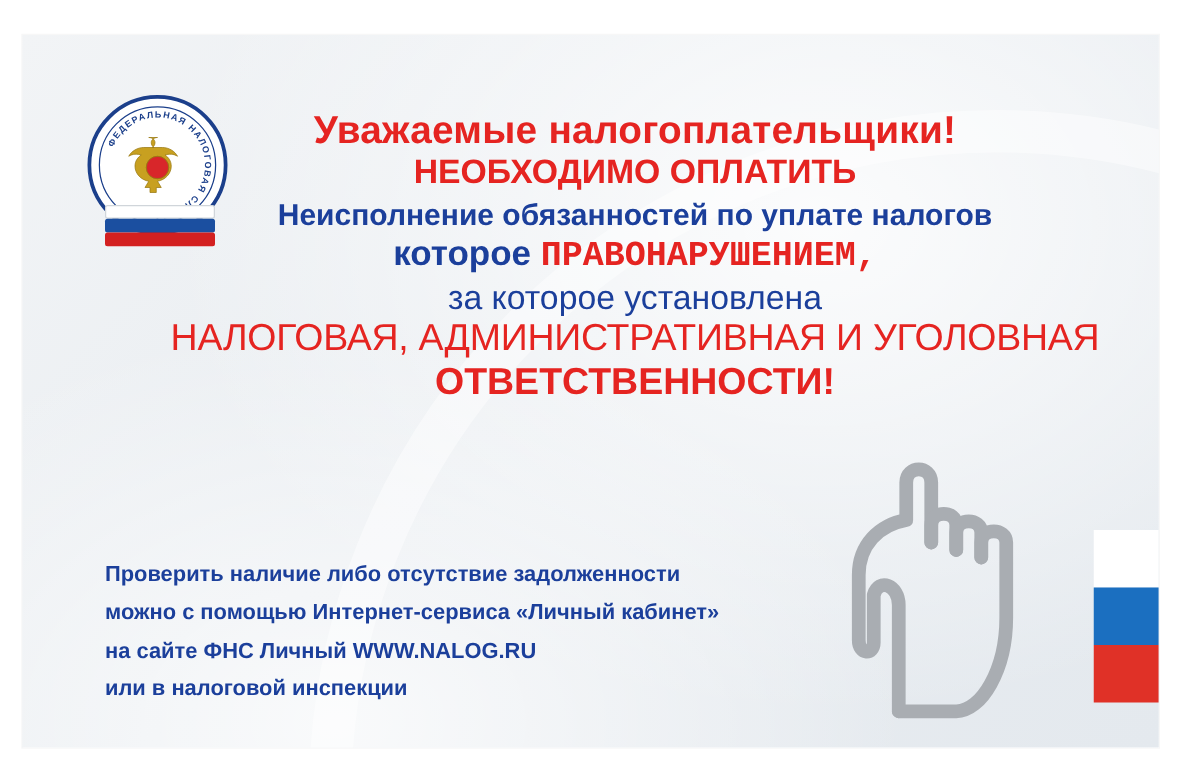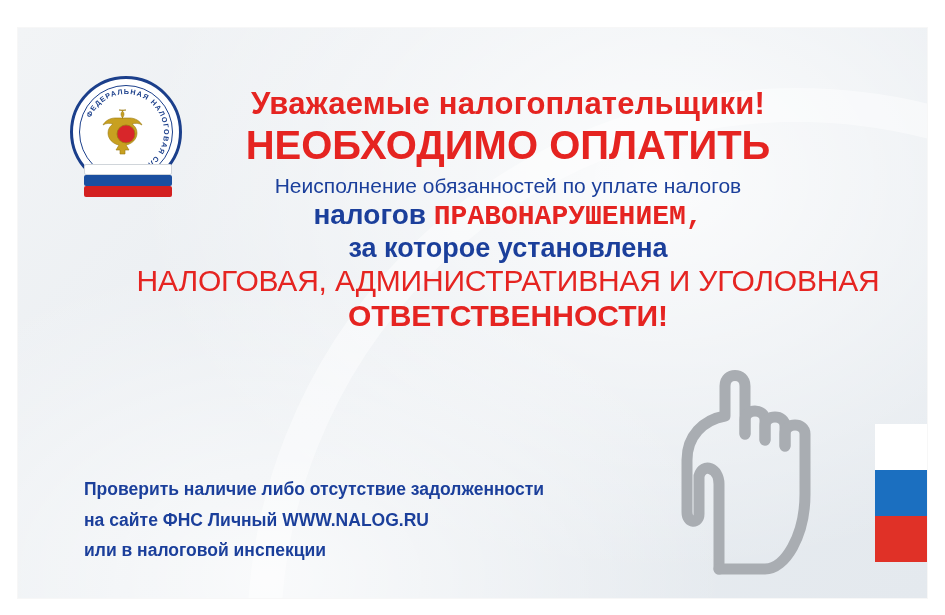--- a/index.html
+++ b/index.html
@@ -105,27 +105,27 @@
     left: 90px;
     top: 58px;
     width: 800px;
     text-align: center;
   }
   .line {
     line-height: 1.16;
     white-space: nowrap;
   }
   .l1 { font-size: 31px; font-weight: bold; color: #e52421; letter-spacing: .2px; }
-  .l2 { font-size: 40px; font-weight: bold; color: #e52421; }
+  .l2 { font-size: 27px; font-weight: bold; color: #e52421; }
   .l3 { font-size: 30px; font-weight: bold; color: #e52421; }
-  .l4 { font-size: 21px; font-weight: normal; color: #1b3f9b; margin-top: 6px; }
+  .l4 { font-size: 24px; font-weight: bold; color: #1b3f9b; margin-top: 6px; }
   .l5 { font-size: 28px; font-weight: bold; }
   .l5 .blue { color: #1b3f9b; }
   .l5 .red { color: #e52421; font-family: Liberation Mono, monospace; }
-  .l6 { font-size: 27px; font-weight: bold; color: #1b3f9b; }
+  .l6 { font-size: 27px; font-weight: normal; color: #1b3f9b; }
   .l7 { font-size: 30px; font-weight: normal; color: #e52421; letter-spacing: -0.2px; }
   .l8 { font-size: 30px; font-weight: bold; color: #e52421; }
 
   
   .footer {
     position: absolute;
     left: 55px;
     bottom: 32px;
     color: #1b3f9b;
     font-size: 17.5px;
@@ -185,38 +185,39 @@
         <div class="s blue"></div>
         <div class="s red"></div>
       </div>
     </div>
 
     <div class="headline">
       <div class="line l1">Уважаемые налогоплательщики!</div>
       <div class="line l2">НЕОБХОДИМО ОПЛАТИТЬ</div>
       <div class="line l4">Неисполнение обязанностей по уплате налогов</div>
       <div class="line l5">
-        <span class="blue">налогов </span><span class="red">ПРАВОНАРУШЕНИЕМ,</span>
+        <span class="blue">которое </span><span class="red">ПРАВОНАРУШЕНИЕМ,</span>
       </div>
       <div class="line l6">за которое установлена</div>
       <div class="line l7">НАЛОГОВАЯ, АДМИНИСТРАТИВНАЯ И УГОЛОВНАЯ</div>
       <div class="line l8">ОТВЕТСТВЕННОСТИ!</div>
     </div>
 
     <svg class="hand" viewBox="0 0 190 220">
       <g fill="none" stroke="#a9adb2" stroke-width="11" stroke-linejoin="round" stroke-linecap="round">
         <path d="M60 205 L60 120 C60 104 44 98 40 112 L40 150 C40 160 28 160 28 148 L28 96 C28 72 44 56 66 52 L66 22 C66 8 86 8 86 22 L86 70"></path>
         <path d="M86 70 L86 56 C86 44 106 44 106 56 L106 76"></path>
         <path d="M106 76 L106 62 C106 50 126 50 126 62 L126 82"></path>
         <path d="M126 82 L126 70 C126 58 146 58 146 70 L146 130 C146 172 126 205 106 205 L60 205"></path>
       </g>
     </svg>
 
     <div class="footer">
       <div>Проверить наличие либо отсутствие задолженности</div>
+      <div>можно с помощью Интернет-сервиса «Личный кабинет»</div>
       <div>на сайте ФНС Личный WWW.NALOG.RU</div>
       <div>или в налоговой инспекции</div>
     </div>
 
     <div class="sidebar-flag">
       <div class="sf-white"></div>
       <div class="sf-blue"></div>
       <div class="sf-red"></div>
     </div>
   </div>

